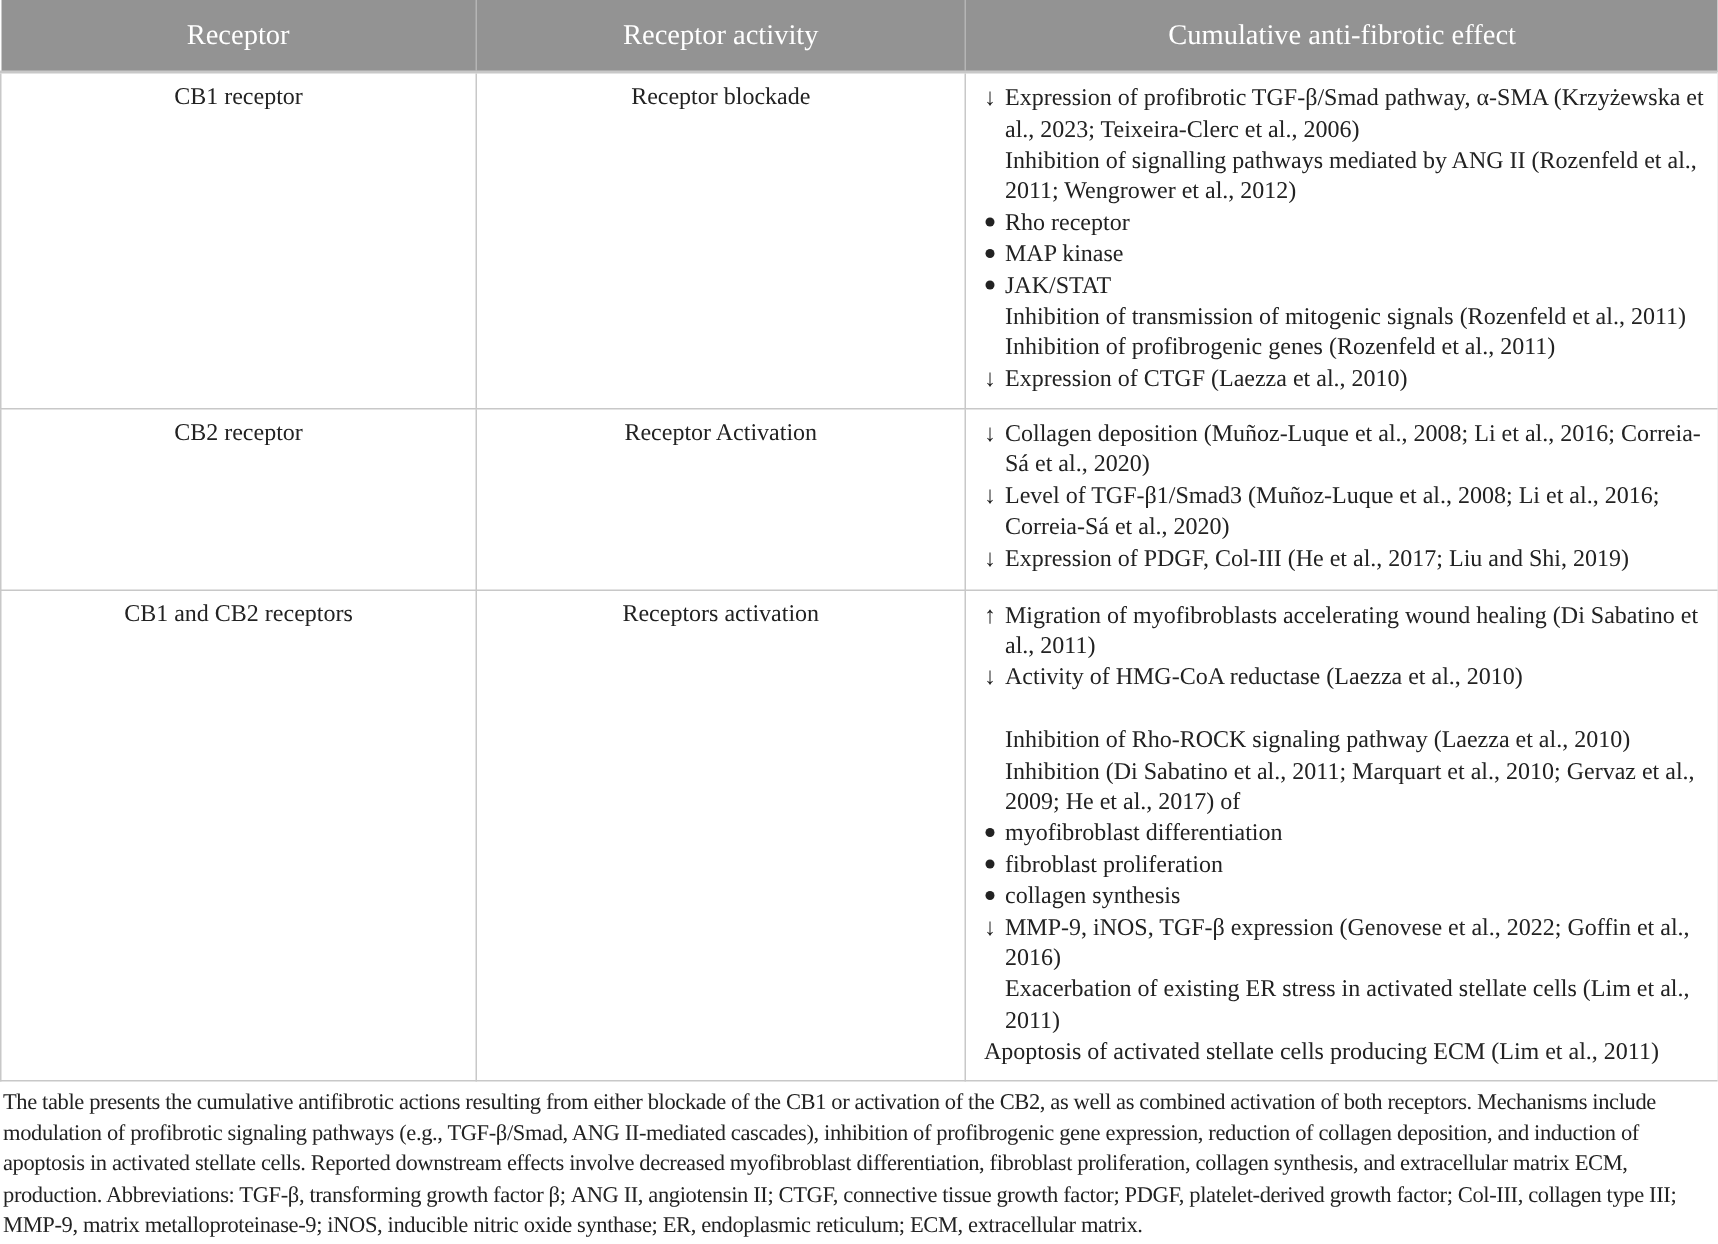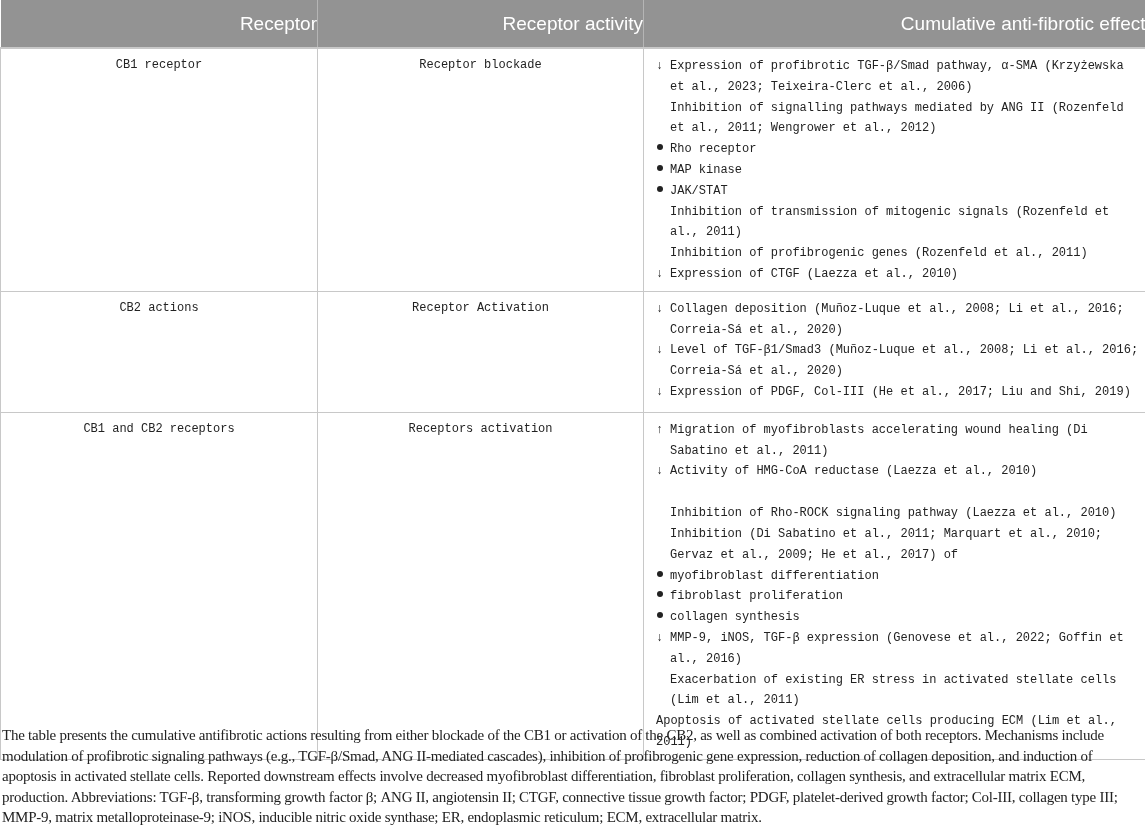--- a/index.html
+++ b/index.html
@@ -1,20 +1,20 @@
 <!DOCTYPE html>
 <html><head>
 <meta charset="utf-8">
 <style>
   html, body { margin:0; padding:0; background:#ffffff; }
   body { width:1145px; height:829px; position:relative; overflow:hidden; font-family:"Liberation Serif", serif; color:#222; }
   table.main { position:absolute; left:0; top:0; width:1145px; border-collapse:collapse; table-layout:fixed; }
-  table.main th { background:#939393; color:#ffffff; font-family:Liberation Sans, sans-serif; font-weight:normal; font-size:19px; height:47px; text-align:right; border-right:1px solid #b5b5b5; border-bottom:2px solid #c8c8c8; padding:0; }
+  table.main th { background:#939393; color:#ffffff; font-family:Liberation Serif, serif; font-weight:normal; font-size:19px; height:47px; text-align:center; border-right:1px solid #b5b5b5; border-bottom:2px solid #c8c8c8; padding:0; }
   table.main th:last-child { border-right:none; }
-  table.main td { border:1px solid #c8c8c8; vertical-align:top; font-size:12px; line-height:20.8px; padding:0;font-family:Liberation Mono, monospace; }
+  table.main td { border:1px solid #c8c8c8; vertical-align:top; font-size:16px; line-height:20.8px; padding:0; }
   td.c1, td.c2 { text-align:center; padding-top:6px !important; }
   td.c3 { padding:7px 6px 6px 12px !important; }
   .ln { display:flex; }
   .mk { width:14px; flex:0 0 14px; text-align:left; }
   .tx { flex:1; }
   .bullet { display:inline-block; width:6px; height:6px; border-radius:50%; background:#222; margin-left:1px; position:relative; top:-2px; }
   .gap { height:21px; }
   .noind .tx { margin-left:-14px; }
   .caption { position:absolute; left:2px; top:725px; width:1141px; font-size:15px; line-height:20.6px; color:#222; letter-spacing:-0.25px; }
 </style>
@@ -67,21 +67,21 @@
             <span class="mk"></span>
             <span class="tx">Inhibition of profibrogenic genes (Rozenfeld et al., 2011)</span>
           </div>
           <div class="ln">
             <span class="mk">↓</span>
             <span class="tx">Expression of CTGF (Laezza et al., 2010)</span>
           </div>
         </td>
       </tr>
       <tr style="height: 121px;">
-        <td class="c1">CB2 actions</td>
+        <td class="c1">CB2 receptor</td>
         <td class="c2">Receptor Activation</td>
         <td class="c3">
           <div class="ln">
             <span class="mk">↓</span>
             <span class="tx">Collagen deposition (Muñoz-Luque et al., 2008; Li et al., 2016; Correia-Sá et al., 2020)</span>
           </div>
           <div class="ln">
             <span class="mk">↓</span>
             <span class="tx">Level of TGF-β1/Smad3 (Muñoz-Luque et al., 2008; Li et al., 2016; Correia-Sá et al., 2020)</span>
           </div>

